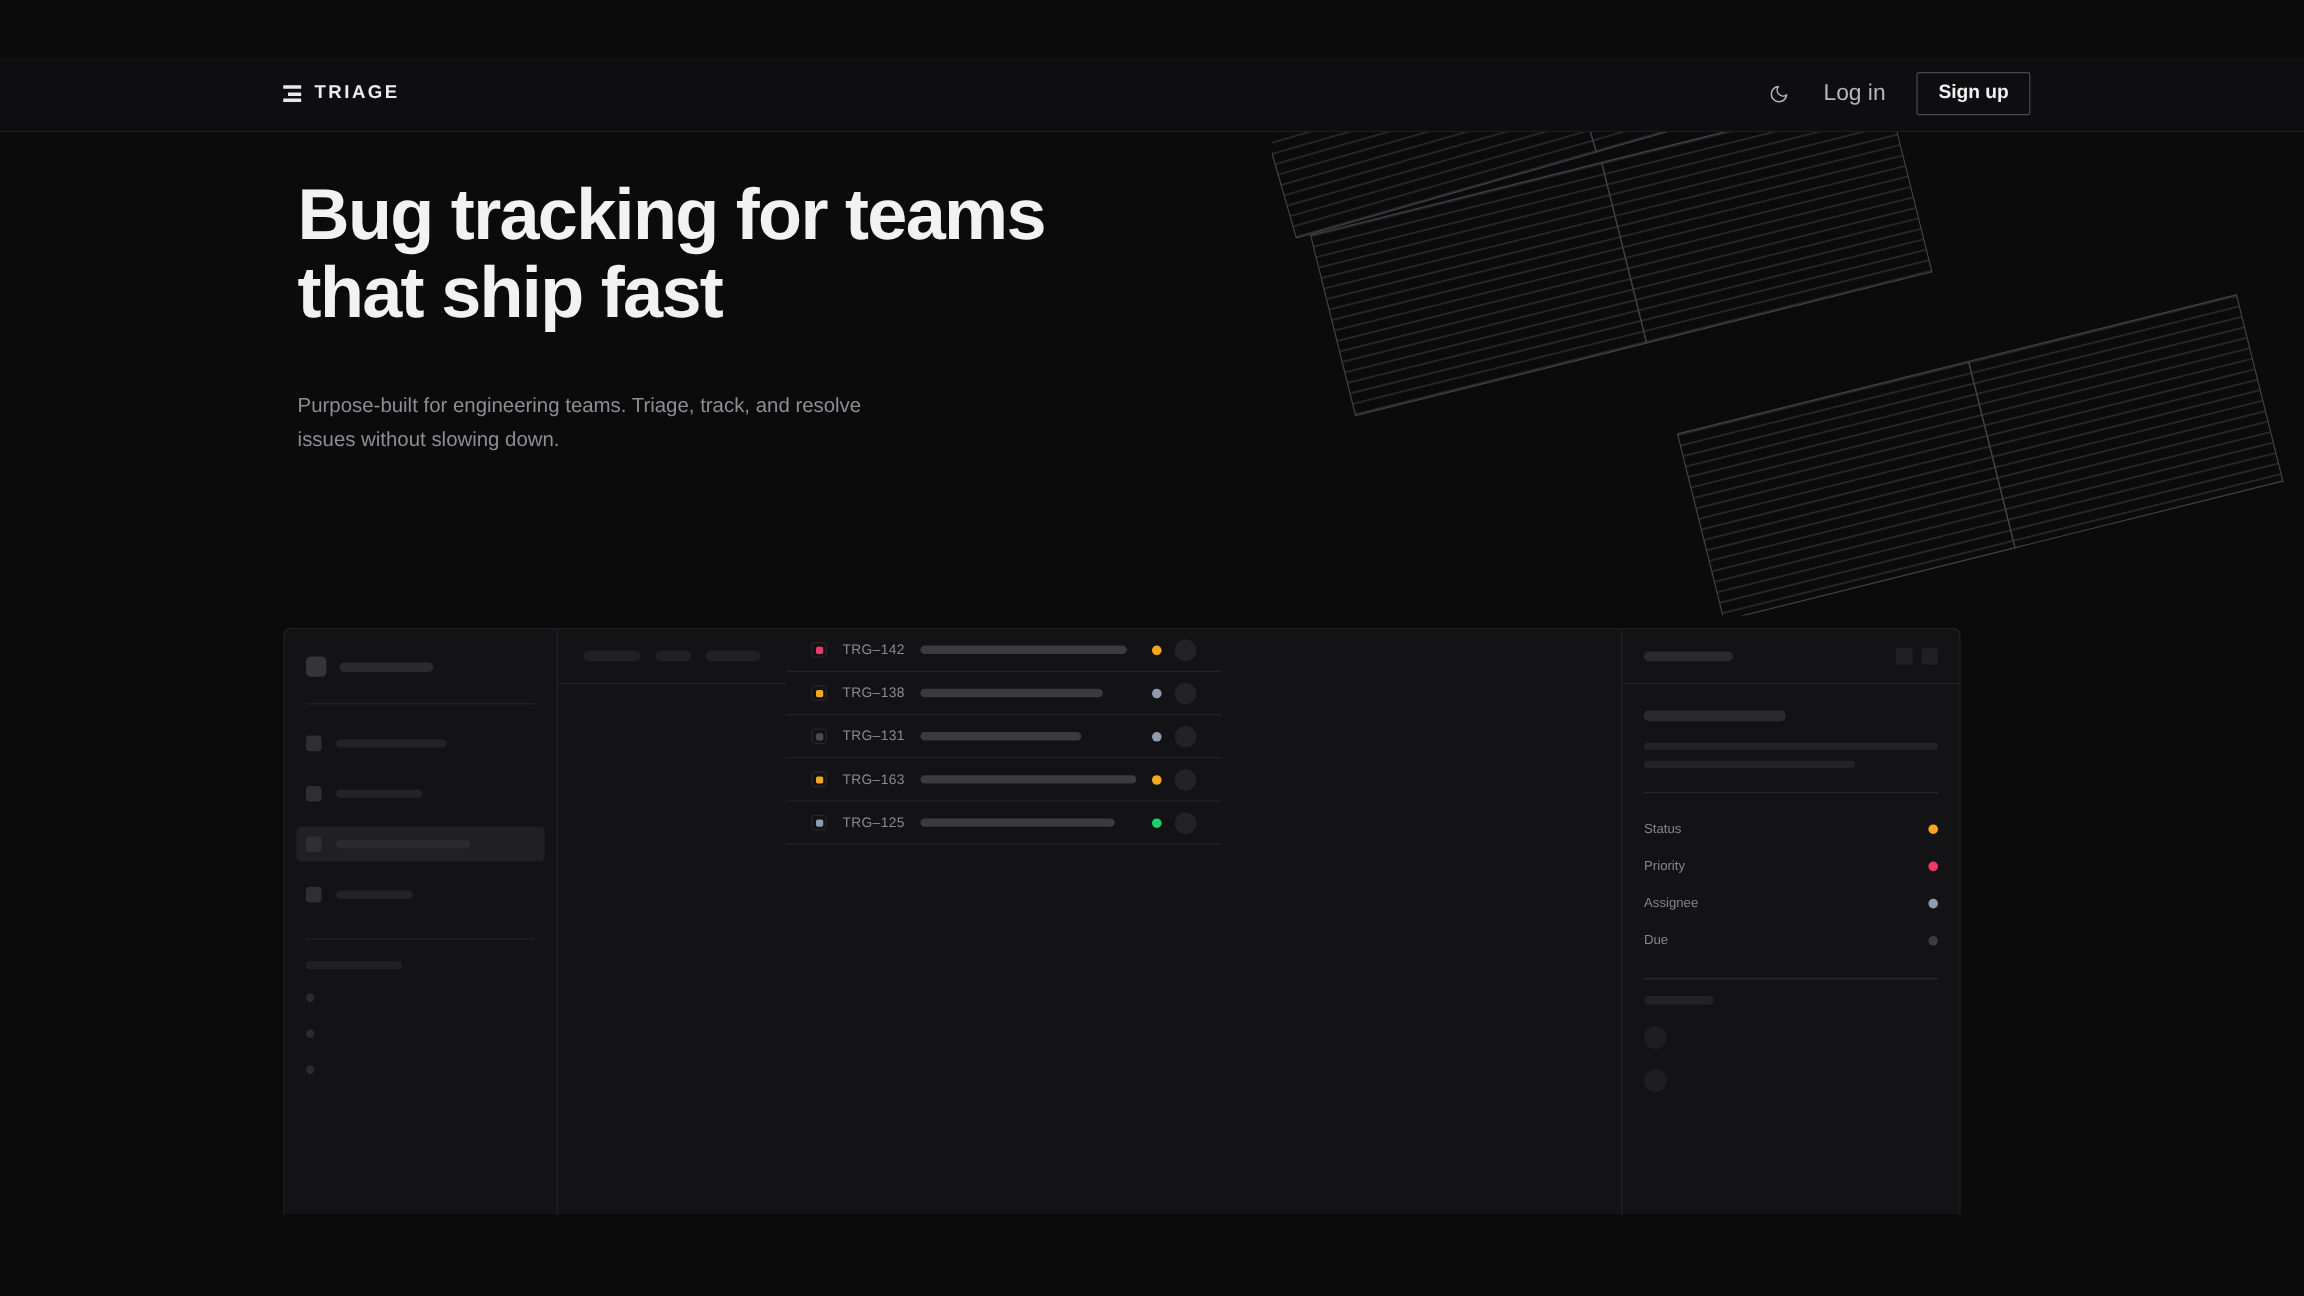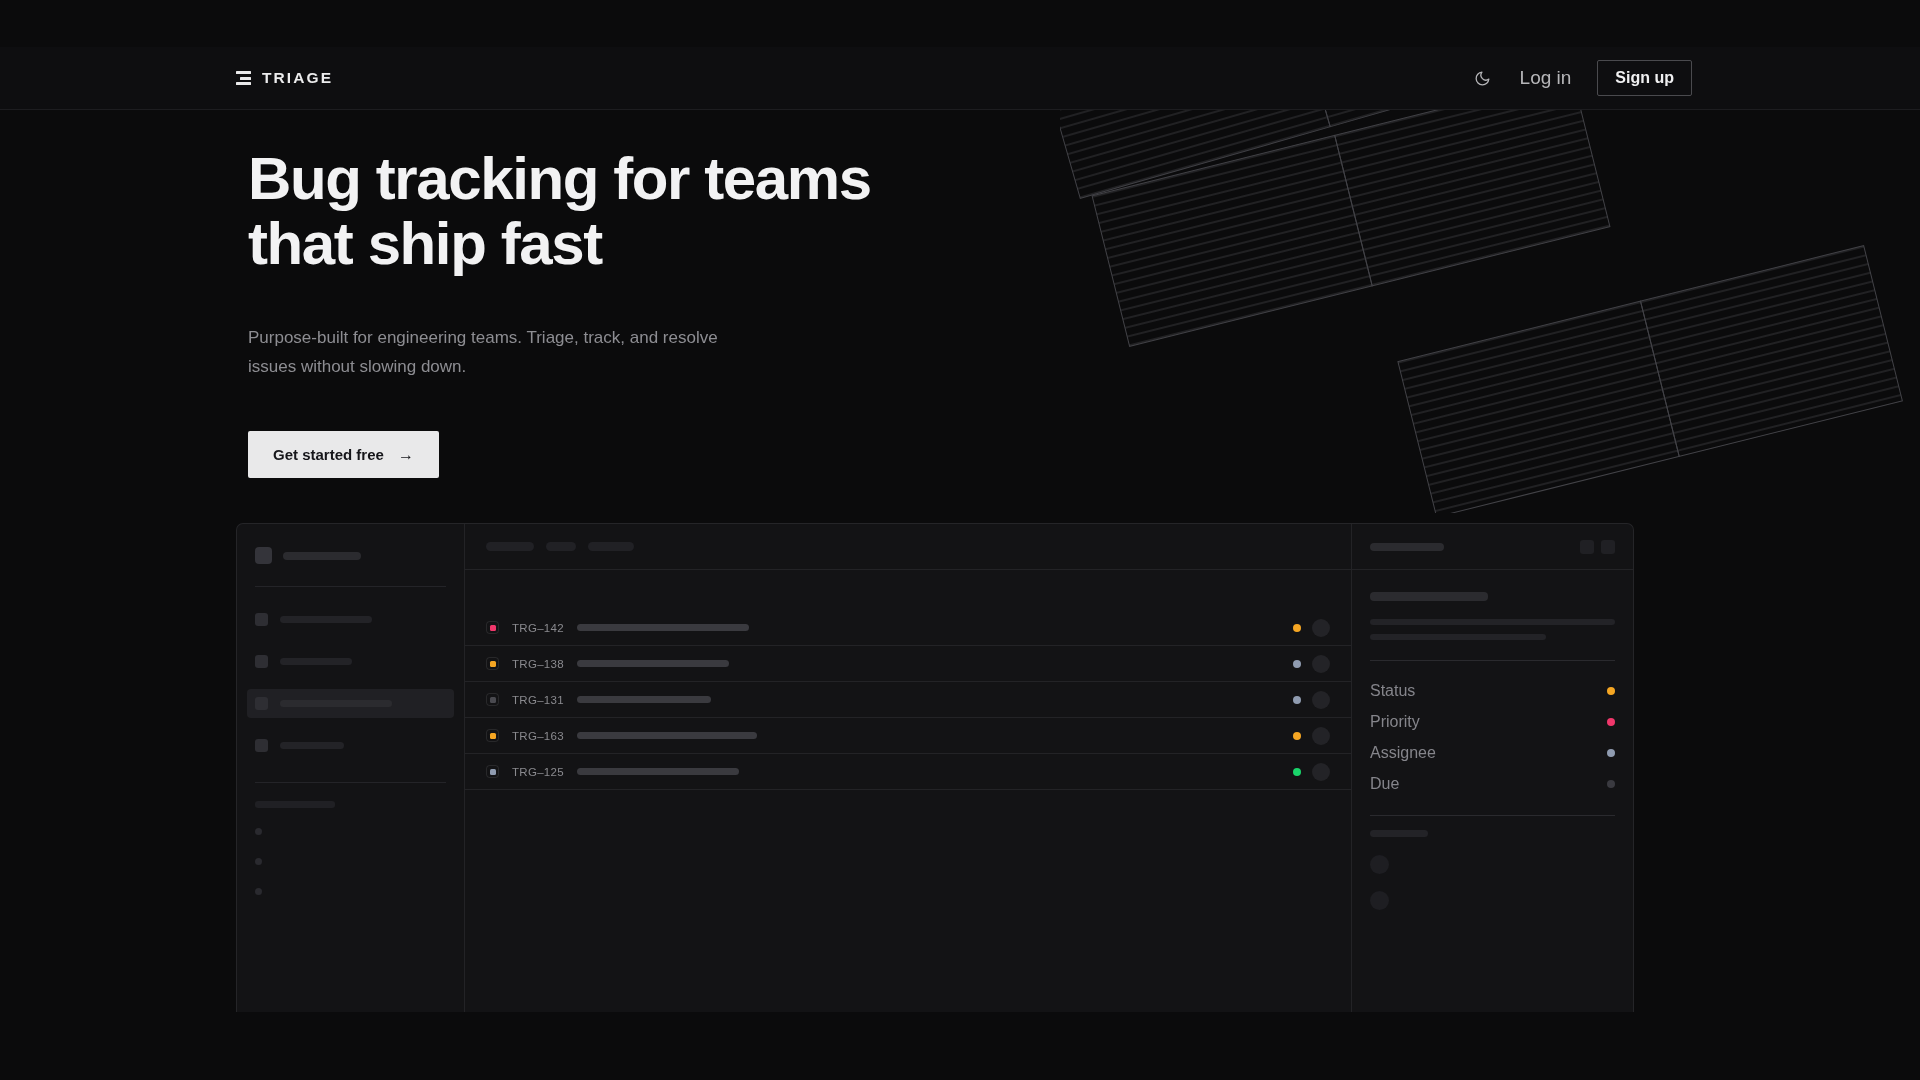--- a/index.html
+++ b/index.html
@@ -96,21 +96,21 @@
   .side-logo{ width:17px;height:17px; background:#34343a; border-radius:4px; flex:none; }
   .side-div{ height:1px; background:#242428; margin:22px 0 18px 0; }
   .side-item{ display:flex; align-items:center; gap:12px; height:29px; padding:0 8px;
               margin:0 -8px 13px -8px; border-radius:4px; cursor:pointer; }
   .side-item.active{ background:#202024; }
   .side-dot{ width:13px;height:13px;background:#2e2e33;border-radius:3px;flex:none; }
   .side-label-sec{ height:7px; width:80px; background:#202024; border-radius:3px; margin-bottom:20px; }
   .side-minidot{ width:7px;height:7px;border-radius:50%;background:#2a2a2f;margin-bottom:23px; }
 
   
-  .mock-center{ flex:1; display:flex; flex-direction:column; min-width:0;gap:40px; }
+  .mock-center{ flex:1; display:flex; flex-direction:row; min-width:0; }
   .mock-toolbar{ height:46px; border-bottom:1px solid #232326; display:flex;
                  align-items:center; gap:12px; padding:0 21px; flex:none; }
   .pill{ height:9px; border-radius:5px; background:#212125; }
 
   .row{
     height:36px; border-bottom:1px solid #232326;
     display:flex; align-items:center; padding:0 21px; gap:13px; position:relative;
     cursor:pointer;
   }
   .row.selected{
@@ -130,21 +130,21 @@
   .status-dot{ width:8px;height:8px;border-radius:50%; }
   .avatar{ width:18px;height:18px;border-radius:50%;background:#232327; }
 
   
   .mock-detail{ width:282px; border-left:1px solid #232326; flex:none; display:flex; flex-direction:column; }
   .detail-head{ height:46px; border-bottom:1px solid #232326; display:flex; align-items:center;
                 padding:0 18px; gap:8px; flex:none; }
   .detail-head .sq{ width:14px;height:14px;border-radius:3px;background:#202024; }
   .detail-body{ padding:18px; }
   .meta-row{ display:flex; align-items:center; justify-content:space-between; height:31px; }
-  .meta-label{ color:#85858b; font-size:16px; }
+  .meta-label{ color:#85858b; font-size:11px; }
   .meta-dot{ width:8px;height:8px;border-radius:50%; }
   .hr{ height:1px; background:#2a2a2e; margin:14px 0; }
   .cmt{ width:19px;height:19px;border-radius:50%;background:#1e1e22;margin-bottom:17px; }
 </style>
 </head>
 <body>
 
 <div class="page">
 
   <header class="topnav">
@@ -192,24 +192,20 @@
         </g>
       </g>
     </svg>
 
     <div class="hero-inner">
       <h1 class="hero-title">
         <span>Bug tracking for teams</span><br>
         <span>that ship fast</span>
       </h1>
       <p class="hero-sub">Purpose-built for engineering teams. Triage, track, and resolve issues without slowing down.</p>
-      <button class="cta">
-        <span>Get started free</span>
-        <span class="arrow">→</span>
-      </button>
     </div>
 
     <div class="mock">
 
       <aside class="mock-side">
         <div class="side-top">
           <span class="side-logo"></span>
           <span class="sk" style="height:8px;width:78px;"></span>
         </div>
         <div class="side-div"></div>

